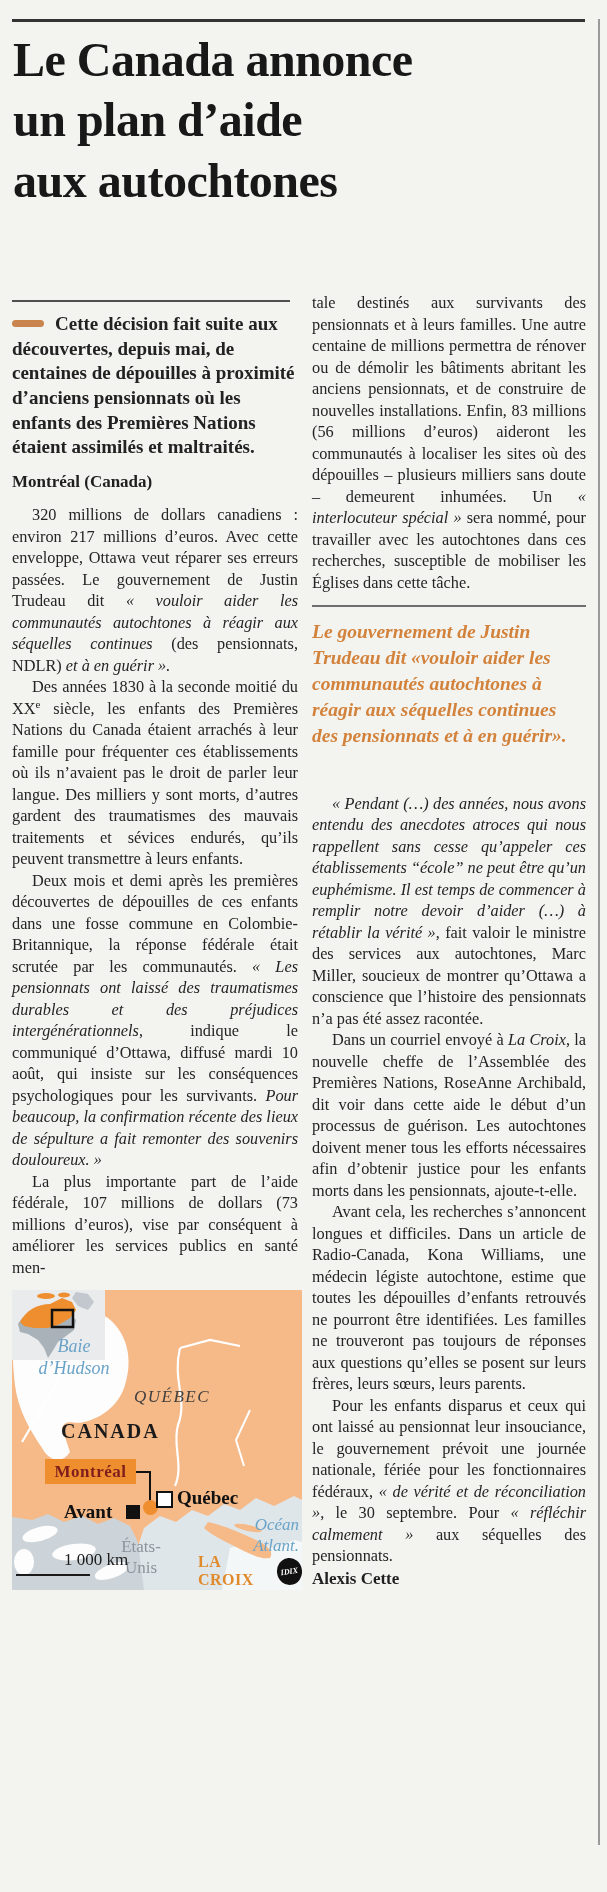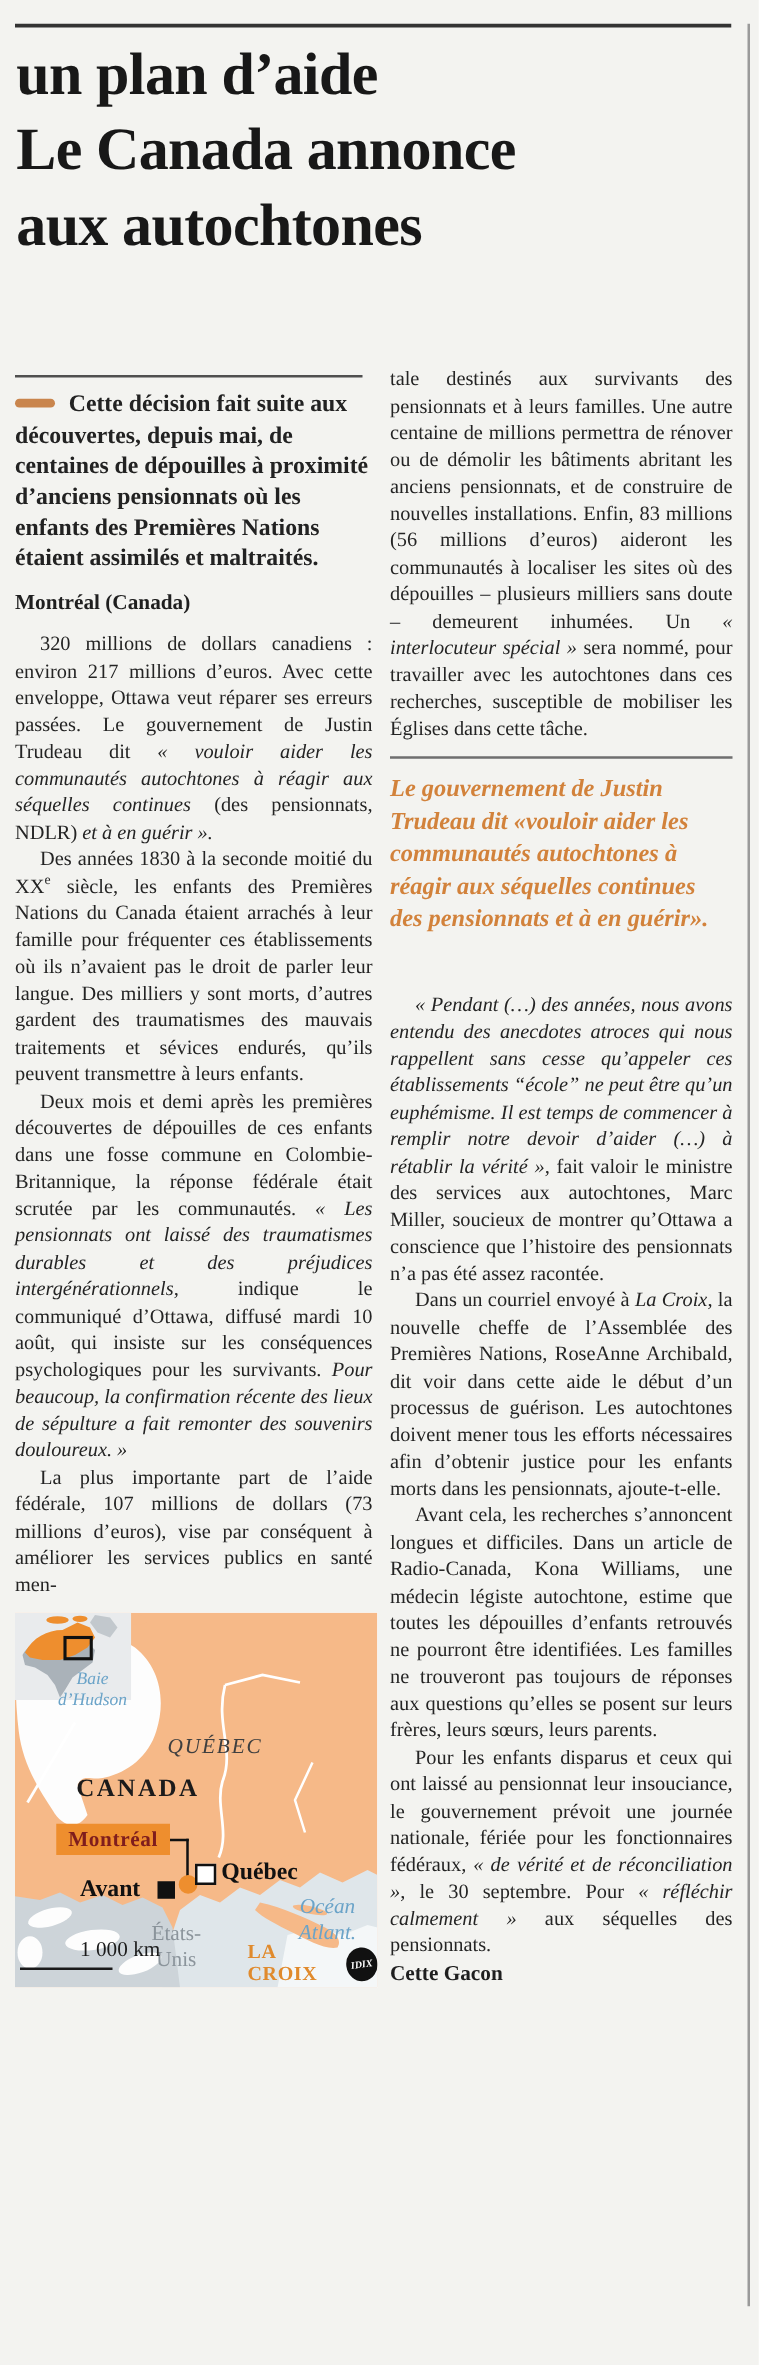--- a/index.html
+++ b/index.html
@@ -46,25 +46,25 @@
 
   .quote-rule{width:100%;height:2px;background:#6f6f6f;margin:12px 0 12px 0;}
   .pull-quote{font-size:19.5px;font-weight:700;font-style:italic;line-height:1.33;
     color:var(--quote);margin:0 0 44px 0;}
   .author{font-size:17px;font-weight:700;margin-top:2px;}
 
   
   .map{position:relative;width:290px;height:300px;margin-top:12px;background:#fdfdfd;overflow:hidden;}
   .map svg{position:absolute;left:0;top:0;}
   .map-label{position:absolute;line-height:1.2;}
-  .lbl-bay{left:20px;top:46px;width:84px;text-align:center;font-style:italic;font-size:14px;color:var(--maplabel);}
+  .lbl-bay{left:20px;top:46px;width:84px;text-align:center;font-style:italic;font-size:18px;color:var(--maplabel);}
   .lbl-prov{left:122px;top:97px;font-style:italic;font-size:17px;letter-spacing:1.5px;color:#3f3f3f;}
   .lbl-country{left:49px;top:129px;font-weight:800;font-size:20px;letter-spacing:2px;color:#1b1b1b;}
   .lbl-usa{left:100px;top:247px;width:58px;text-align:center;font-size:17px;color:#8b949b;}
-  .lbl-ocean{left:213px;top:225px;width:74px;text-align:center;font-style:italic;font-size:17px;color:var(--maplabel);}
+  .lbl-ocean{left:213px;top:225px;width:74px;text-align:right;font-style:italic;font-size:17px;color:var(--maplabel);}
   .mtl-box{position:absolute;left:33px;top:169px;width:91px;height:25px;background:var(--accent);
     color:#7f1d1d;font-weight:800;font-size:17px;text-align:center;line-height:25px;letter-spacing:.5px;}
   .connector{position:absolute;left:124px;top:181px;width:13px;height:32px;
     border-top:2.5px solid #111;border-right:2.5px solid #111;}
   .mtl-dot{position:absolute;left:131px;top:210px;width:15px;height:15px;border-radius:50%;background:var(--accent);}
   .qc-square{position:absolute;left:144px;top:201px;width:13px;height:13px;background:#fff;border:2.5px solid #111;}
   .lbl-qc{position:absolute;left:165px;top:197px;font-weight:800;font-size:19px;color:#111;}
   .lbl-ott{position:absolute;left:52px;top:211px;font-weight:800;font-size:19px;color:#111;}
   .ott-square{position:absolute;left:114px;top:215px;width:14px;height:14px;background:#111;}
   .scale{position:absolute;left:4px;top:260px;font-size:17px;color:#1b1b1b;margin-left:48px;}
@@ -78,22 +78,22 @@
 </style>
 </head>
 <body>
 
 <div class="page">
 
   <div class="top-rule"></div>
   <div class="v-divider"></div>
 
   <h1 class="headline" style="margin:0;">
+    <div>Le Canada annonce</div>
     <div>un plan d’aide</div>
-    <div>Le Canada annonce</div>
     <div>aux autochtones</div>
   </h1>
 
   <div class="col-left">
     <div class="intro-rule"></div>
 
     <p class="lede"><span class="dash"></span><span>Cette décision fait suite aux découvertes, depuis mai, de centaines de dépouilles à proximité d’anciens pensionnats où les enfants des Premières Nations étaient assimilés et maltraités.</span></p>
 
     <p class="dateline">Montréal (Canada)</p>
 
@@ -181,16 +181,16 @@
     <p class="para cont"><span>tale destinés aux survivants des pensionnats et à leurs familles. Une autre centaine de millions permettra de rénover ou de démolir les bâtiments abritant les anciens pensionnats, et de construire de nouvelles installations. Enfin, 83 millions (56 millions d’euros) aideront les communautés à localiser les sites où des dépouilles – plusieurs milliers sans doute – demeurent inhumées. Un </span><span class="it">« interlocuteur spécial »</span><span> sera nommé, pour travailler avec les autochtones dans ces recherches, susceptible de mobiliser les Églises dans cette tâche.</span></p>
 
     <div class="quote-rule"></div>
     <p class="pull-quote">Le gouvernement de Justin Trudeau dit «vouloir aider les communautés autochtones à réagir aux séquelles continues des pensionnats et à en guérir».</p>
 
     <p class="para"><span class="it">« Pendant (…) des années, nous avons entendu des anecdotes atroces qui nous rappellent sans cesse qu’appeler ces établissements “école” ne peut être qu’un euphémisme. Il est temps de commencer à remplir notre devoir d’aider (…) à rétablir la vérité »</span><span>, fait valoir le ministre des services aux autochtones, Marc Miller, soucieux de montrer qu’Ottawa a conscience que l’histoire des pensionnats n’a pas été assez racontée.</span></p>
     <p class="para"><span>Dans un courriel envoyé à </span><span class="it">La Croix</span><span>, la nouvelle cheffe de l’Assemblée des Premières Nations, RoseAnne Archibald, dit voir dans cette aide le début d’un processus de guérison. Les autochtones doivent mener tous les efforts nécessaires afin d’obtenir justice pour les enfants morts dans les pensionnats, ajoute-t-elle.</span></p>
     <p class="para"><span>Avant cela, les recherches s’annoncent longues et difficiles. Dans un article de Radio-Canada, Kona Williams, une médecin légiste autochtone, estime que toutes les dépouilles d’enfants retrouvés ne pourront être identifiées. Les familles ne trouveront pas toujours de réponses aux questions qu’elles se posent sur leurs frères, leurs sœurs, leurs parents.</span></p>
     <p class="para"><span>Pour les enfants disparus et ceux qui ont laissé au pensionnat leur insouciance, le gouvernement prévoit une journée nationale, fériée pour les fonctionnaires fédéraux, </span><span class="it">« de vérité et de réconciliation »</span><span>, le 30 septembre. Pour </span><span class="it">« réfléchir calmement »</span><span> aux séquelles des pensionnats.</span></p>
 
-    <p class="author">Cette Gacon</p>
+    <p class="author">Alexis Cette</p>
   </div>
 
 </div>
 
 </body></html>

